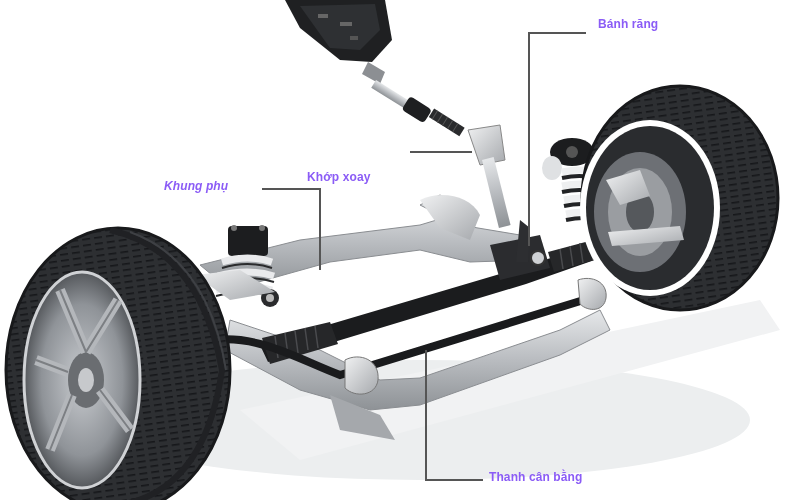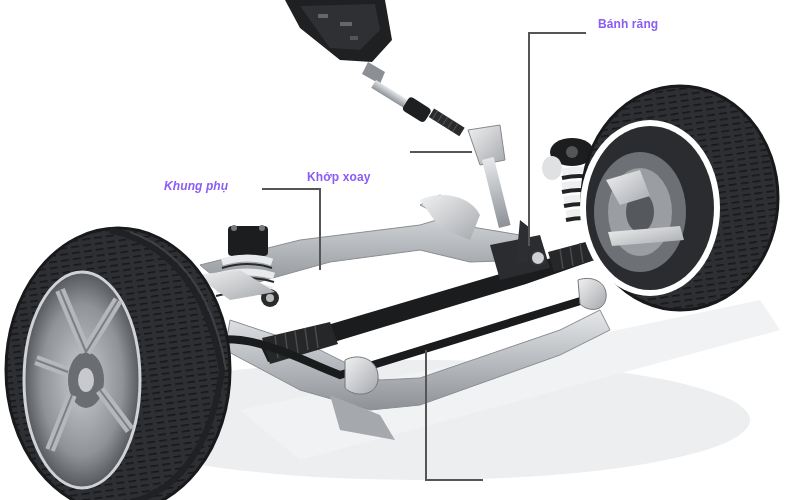--- a/index.html
+++ b/index.html
@@ -155,14 +155,15 @@
 
   <div class="leader" style="left:262px; top:188px; width:58px; height:2px;"></div>
   <div class="leader" style="left:319px; top:188px; width:2px; height:82px;"></div>
 
   <div class="leader" style="left:425px; top:350px; width:2px; height:130px;"></div>
   <div class="leader" style="left:425px; top:479px; width:58px; height:2px;"></div>
 
   <div class="callout-label" style="left:598px; top:15px;">Bánh răng</div>
   <div class="callout-label" style="left:307px; top:136px;margin-top:32px;">Khớp xoay</div>
   <div class="callout-label" style="left:164px; top:177px;font-style:italic;">Khung phụ</div>
+  <div class="callout-label" style="left:489px; top:468px;">Thanh cân bằng</div>
 
 </div>
 
 </body></html>

